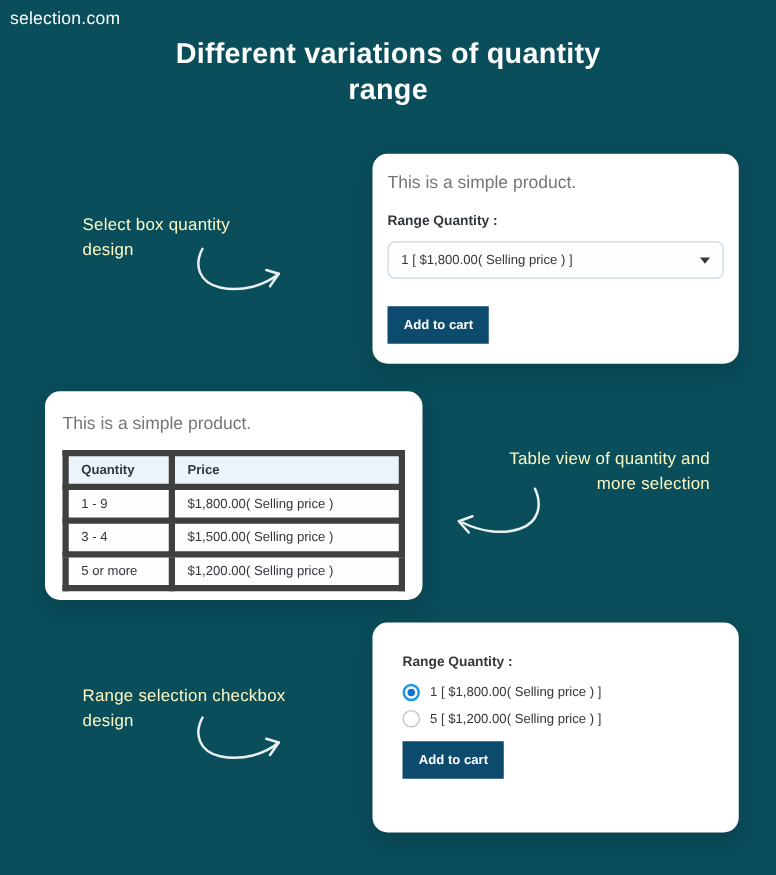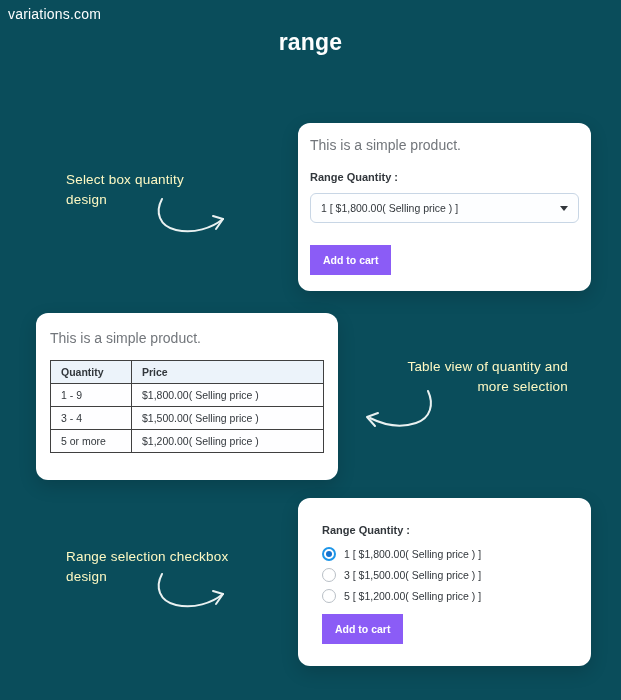--- a/index.html
+++ b/index.html
@@ -39,33 +39,33 @@
     border:1px solid #c8d6e5;border-radius:6px;background:#fdfeff;
     display:flex;align-items:center;justify-content:space-between;
     padding:0 10px;font-size:10.5px;color:#32373c;cursor:pointer;
   }
   .caret{
     width:0;height:0;border-left:4px solid transparent;
     border-right:4px solid transparent;border-top:5px solid #32373c;
   }
 
   .btn{
-    display:inline-block;background:#8b5cf6;color:#ffffff;
+    display:inline-block;background:#0c4a6e;color:#ffffff;
     font-size:10.5px;font-weight:bold;line-height:30px;height:30px;
     padding:0 13px;cursor:pointer;border:none;
   }
   .card-select .btn{margin-top:22px;}
   .card-radio  .btn{margin-top:8px;}
 
   table.qty{
     margin-top:14px;border-collapse:collapse;width:274px;
     font-size:10.5px;color:#32373c;
   }
   table.qty th,table.qty td{
-    border:1px solid #404040;text-align:left;padding:5px 10px;
+    border:5px solid #404040;text-align:left;padding:5px 10px;
     height:12px;
   }
   table.qty th{background:#ecf3fa;font-weight:bold;}
   table.qty td{background:#fefeff;}
   table.qty .col-qty{width:60px;}
 
   .radio-group{margin-top:7px;}
   .radio-option{display:flex;align-items:center;height:21px;cursor:pointer;}
   .radio{
     box-sizing:border-box;width:14px;height:14px;border-radius:50%;
@@ -87,23 +87,24 @@
   .arrow-svg path,.arrow-svg polyline{
     fill:none;stroke:#eaf1f1;stroke-width:2;
     stroke-linecap:round;stroke-linejoin:round;
   }
 </style>
 </head>
 <body>
 
 <div id="canvas">
 
-  <div class="watermark">variations.com</div>
+  <div class="watermark">selection.com</div>
 
   <div class="title">
+    <div>Different variations of quantity</div>
     <div>range</div>
   </div>
 
   <div class="annotation" style="left:66px;top:170px;">
     <div>Select box quantity</div>
     <div>design</div>
   </div>
   <svg class="arrow-svg" style="left:152px;top:196px;" width="80" height="45" viewBox="0 0 80 45">
     <path d="M10,3 C3,16 7,30 24,34 C42,38 60,32 71,23"></path>
     <polyline points="61,20 71,23 64,33"></polyline>
@@ -165,23 +166,19 @@
 
   <div class="card card-radio">
     <div class="field-label">Range Quantity :</div>
     <div class="radio-group">
       <div class="radio-option">
         <span class="radio" role="radio" aria-checked="true"></span>
         <span class="opt-label">1 [ $1,800.00( Selling price ) ]</span>
       </div>
       <div class="radio-option">
         <span class="radio" role="radio" aria-checked="false"></span>
-        <span class="opt-label">3 [ $1,500.00( Selling price ) ]</span>
-      </div>
-      <div class="radio-option">
-        <span class="radio" role="radio" aria-checked="false"></span>
         <span class="opt-label">5 [ $1,200.00( Selling price ) ]</span>
       </div>
     </div>
     <button class="btn">Add to cart</button>
   </div>
 
 </div>
 
 </body></html>

